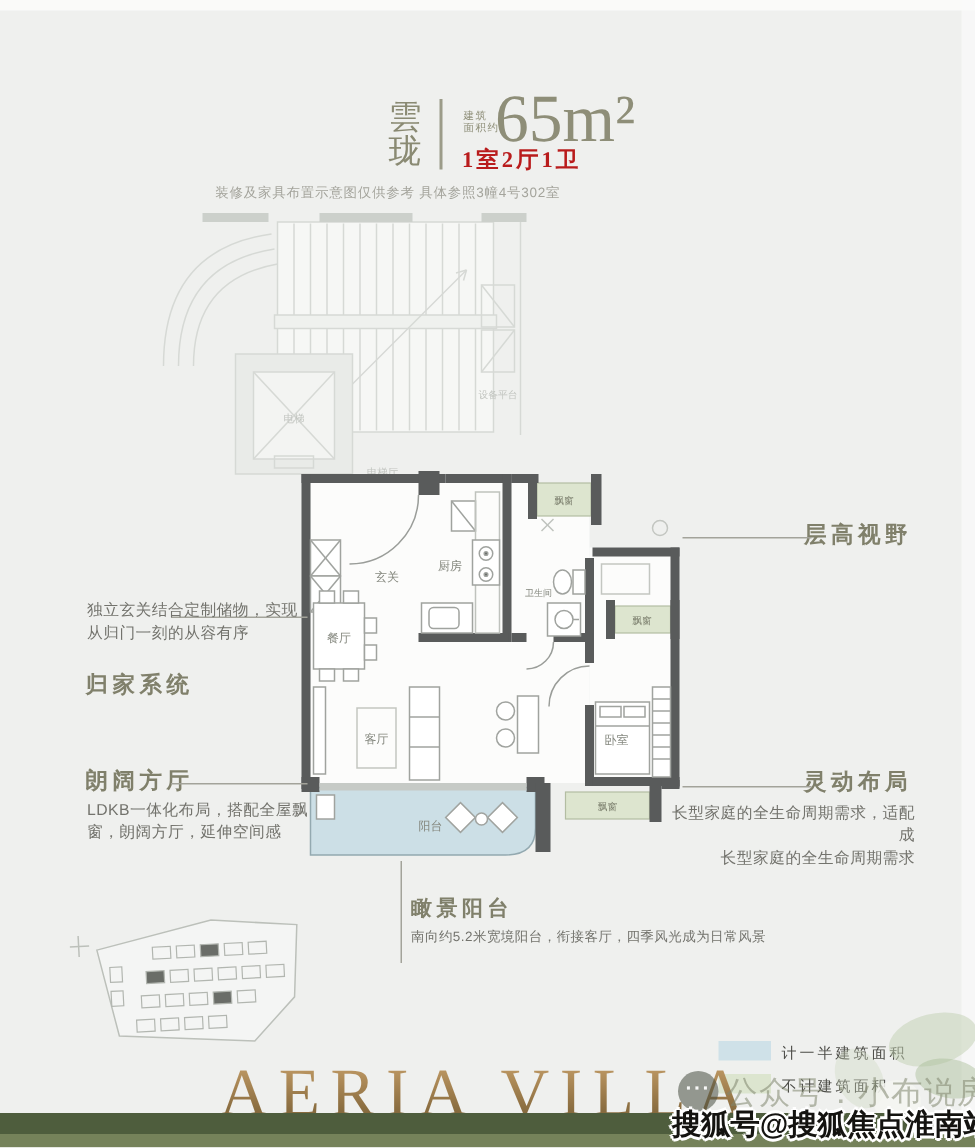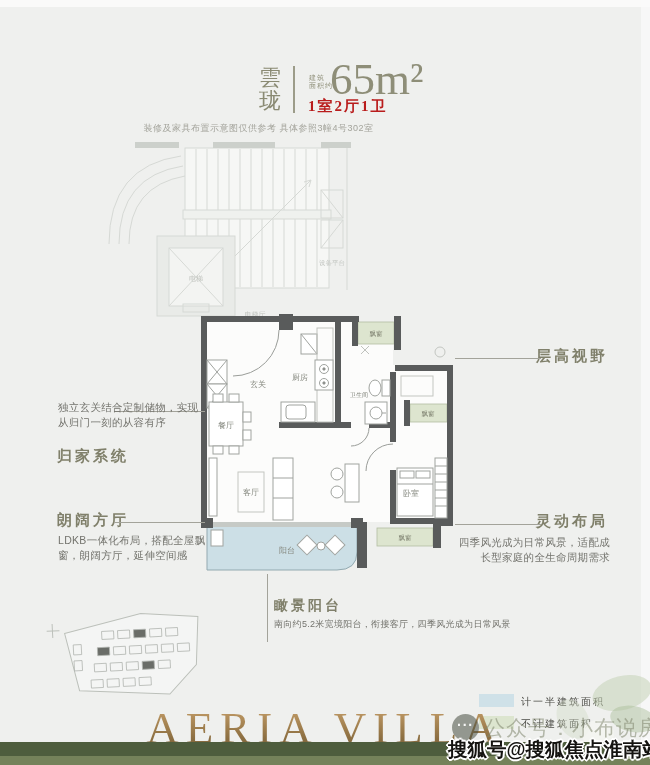--- a/index.html
+++ b/index.html
@@ -227,21 +227,21 @@
     <div>LDKB一体化布局，搭配全屋飘</div>
     <div>窗，朗阔方厅，延伸空间感</div>
   </div>
 
   <div class="abs ann-title r" style="left:448px;top:347px;width:160px;">层高视野</div>
   <div class="abs leader" style="left:455px;top:358px;width:86px;height:1px;"></div>
 
   <div class="abs ann-title r" style="left:448px;top:512px;width:160px;">灵动布局</div>
   <div class="abs leader" style="left:455px;top:524px;width:86px;height:1px;"></div>
   <div class="abs ann-body r" style="left:448px;top:535px;width:162px;">
-    <div>四季风光成为日常风景，适配成</div>
+    <div>长型家庭的全生命周期需求，适配成</div>
     <div>长型家庭的全生命周期需求</div>
   </div>
 
   <div class="abs leader" style="left:267px;top:574px;width:1px;height:68px;"></div>
   <div class="abs ann-title" style="left:274px;top:597px;font-size:14px;">瞰景阳台</div>
   <div class="abs ann-body" style="left:274px;top:617px;width:230px;font-size:9px;white-space:nowrap;">南向约5.2米宽境阳台，衔接客厅，四季风光成为日常风景</div>
 
   <svg class="abs" style="left:48px;top:608px;transform:rotate(-3deg);" width="165" height="102" viewBox="0 0 165 102">
     <g stroke="#bcc0ba" fill="rgba(255,255,255,0.35)" stroke-width="1">
       <polygon points="18,22 95,6 152,12 148,60 120,88 30,80"></polygon>

